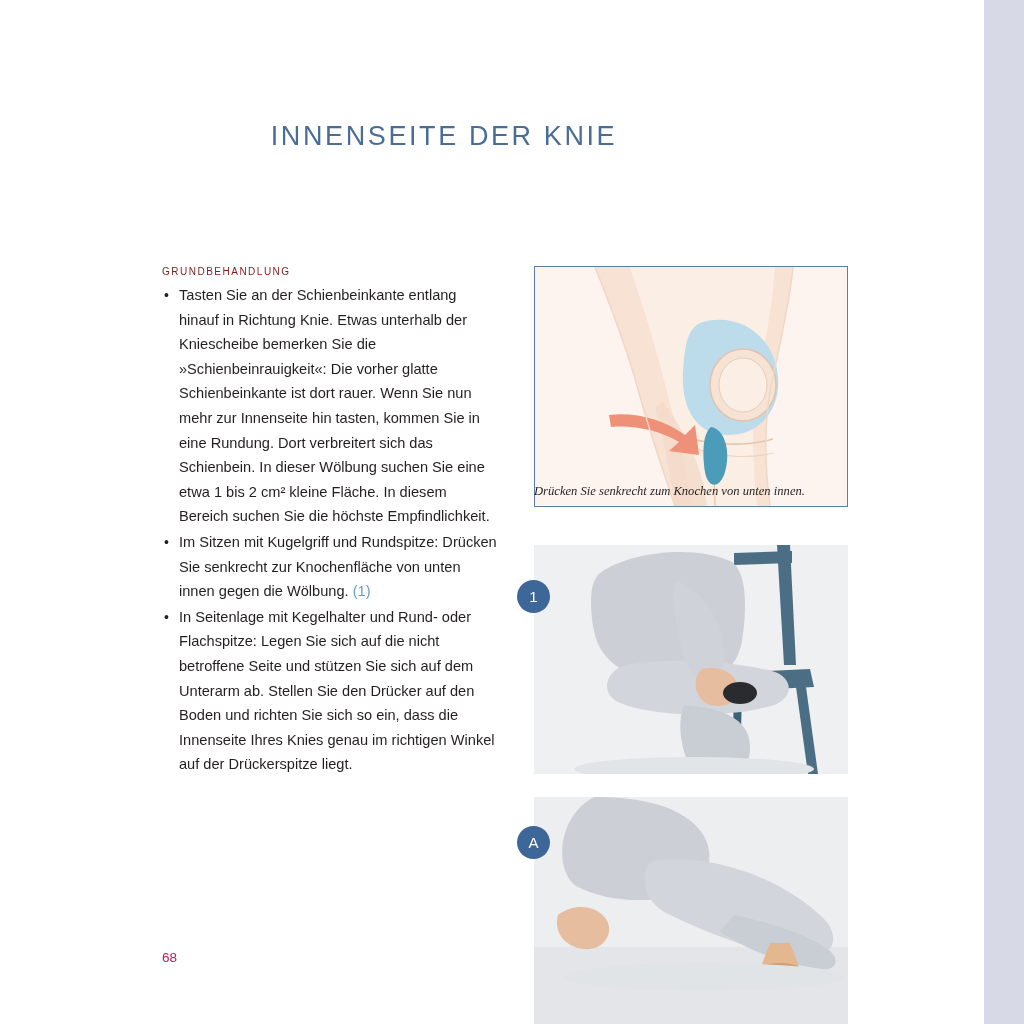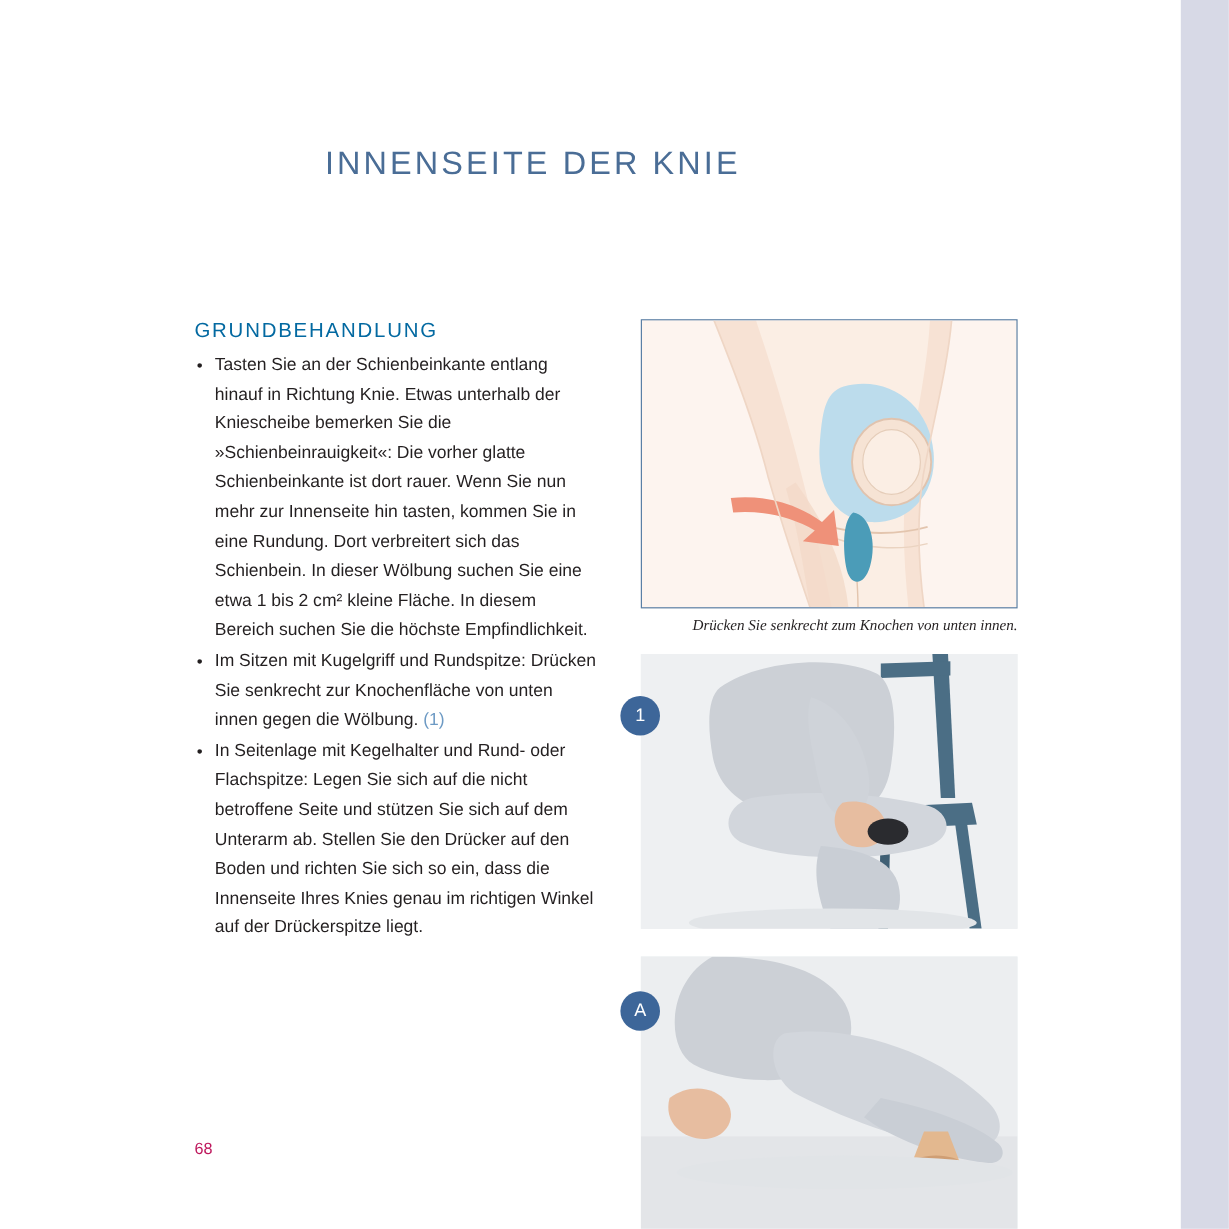--- a/index.html
+++ b/index.html
@@ -72,22 +72,22 @@
   }
 
   
   .left-col {
     position: absolute;
     left: 162px;
     top: 266px;
     width: 336px;
   }
   .section-head {
-    color: #0369a1;
-    font-size: 17px;
+    color: #7f1d1d;
+    font-size: 10px;
     letter-spacing: 1.5px;
     font-weight: 400;
     margin: 0 0 6px 0;
   }
   .section-head.variant {
     margin-top: 24px;
   }
   ul.bullets {
     list-style: none;
     margin: 0;
@@ -123,23 +123,23 @@
     width: 314px;
     height: 241px;
     border: 1px solid #5a7fa6;
     box-sizing: border-box;
     background: #fdf6f1;
     overflow: hidden;
   }
   .fig-caption {
     position: absolute;
     left: 534px;
-    top: 514px;
+    top: 484px;
     width: 314px;
-    text-align: right;
+    text-align: left;
     font-family: "Liberation Serif", serif;
     font-style: italic;
     font-size: 12.6px;
     color: #231f20;
   }
   .photo {
     position: absolute;
     left: 534px;
     overflow: hidden;
     background: #eceef0;

